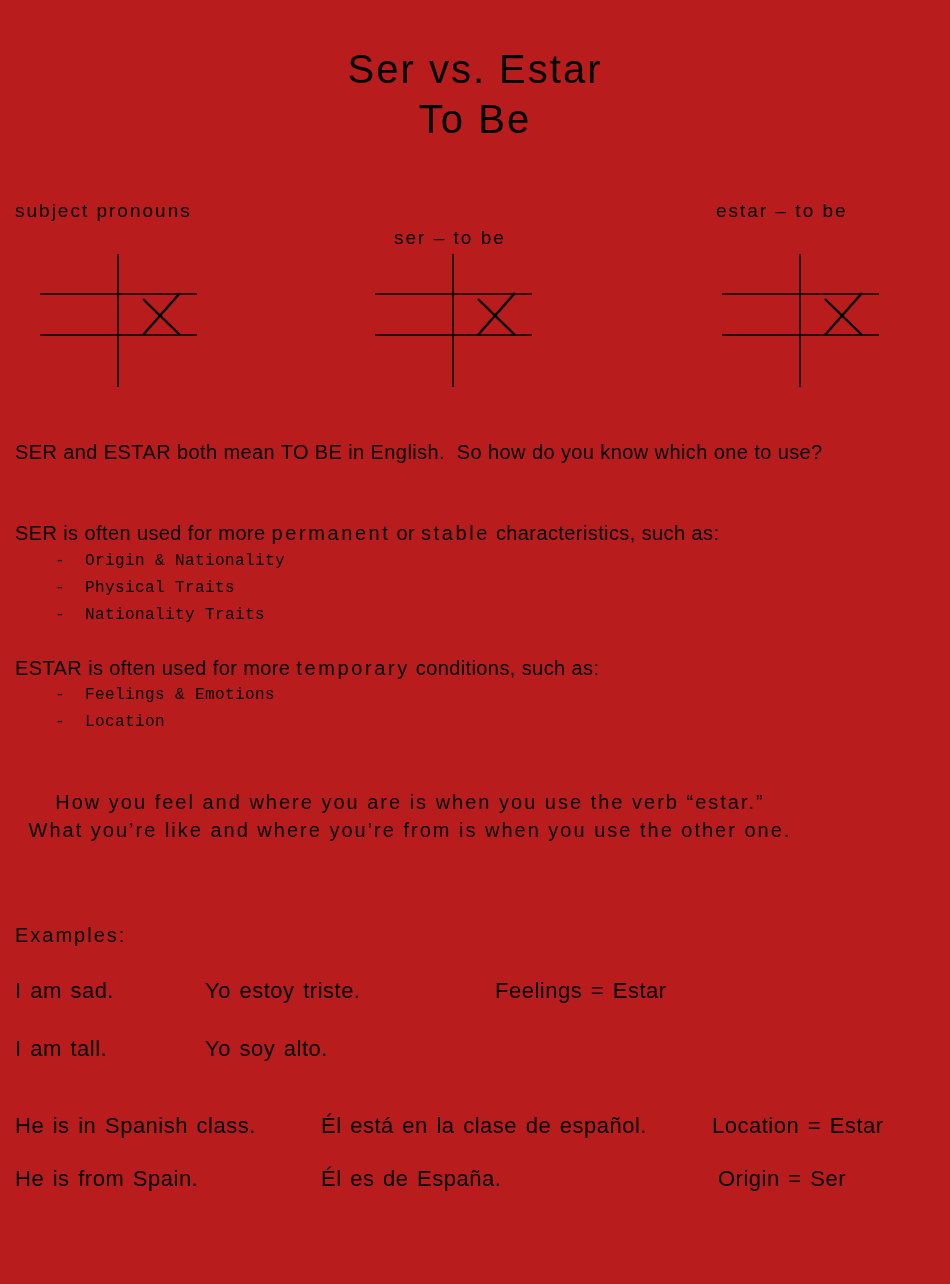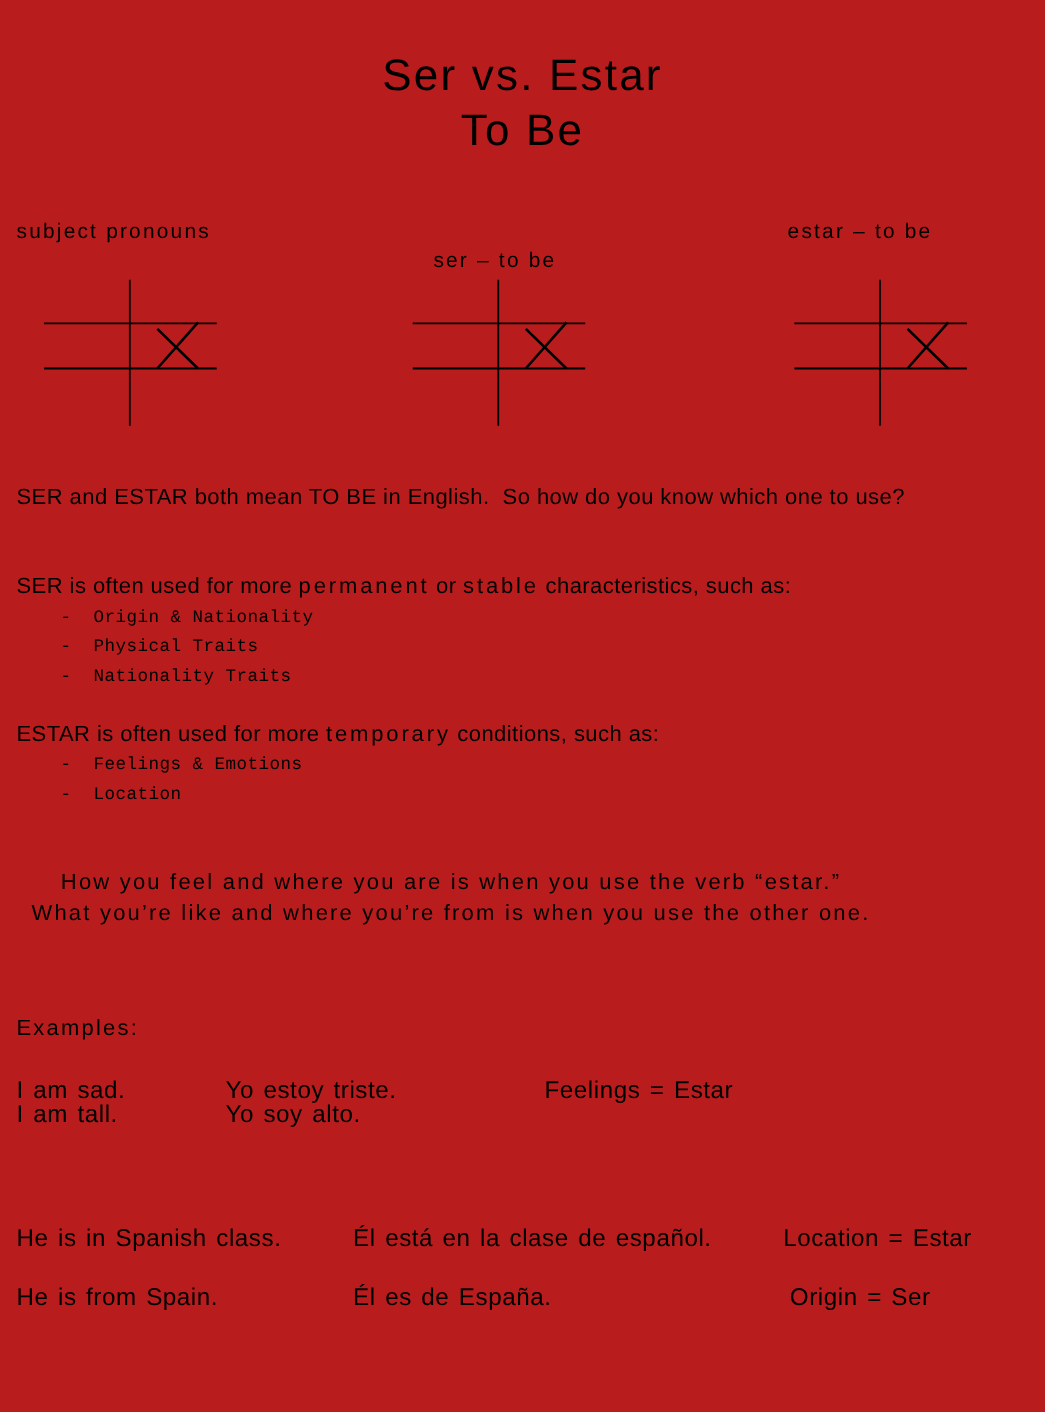--- a/index.html
+++ b/index.html
@@ -103,21 +103,21 @@
     word-spacing: 2px;
   }
   .example-row span { position: absolute; white-space: nowrap; }
   .example-row .c-en { left: 15px; }
   .group-a .c-es { left: 205px; }
   .group-a .c-rule { left: 452px; margin-left: 43px; }
   .group-b .c-es { left: 321px; }
   #row-2 .c-rule { left: 712px; }
   #row-3 .c-rule { left: 718px; }
   #row-0 { top: 978px; }
-  #row-1 { top: 1000px; }
+  #row-1 { top: 1036px; }
   #row-2 { top: 1113px; }
   #row-3 { top: 1166px; }
 </style>
 </head>
 <body>
 
 <div id="page">
 
   <div id="title" class="abs">
     <div>Ser vs. Estar</div>

